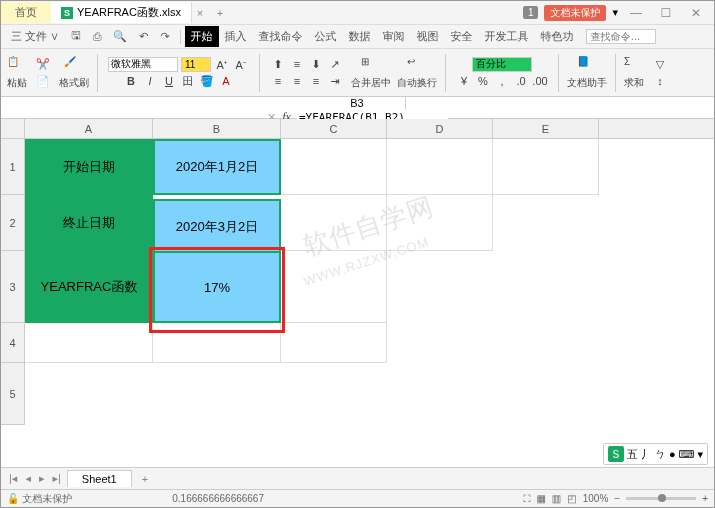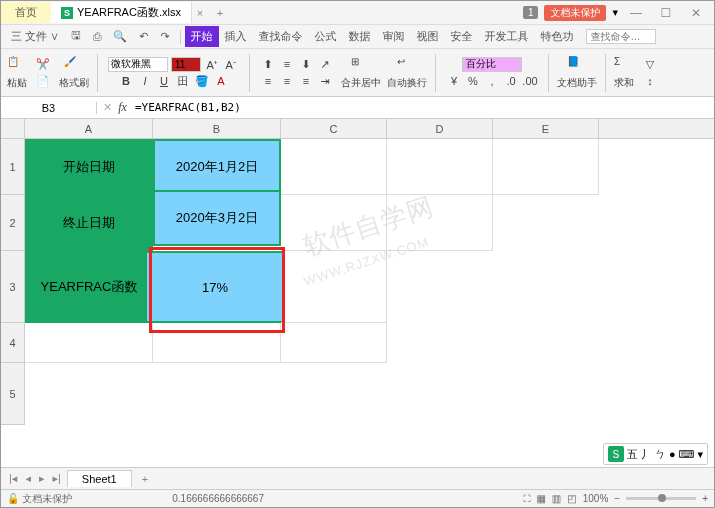--- a/index.html
+++ b/index.html
@@ -10,37 +10,37 @@
 .tab-file .file-icon { width: 12px; height: 12px; background: #19a864; display: inline-flex; align-items: center; justify-content: center; color: #fff; font-size: 9px; font-weight: bold; }
 .tab-close { width: 16px; text-align: center; color: #888; }
 .tab-add { width: 24px; text-align: center; color: #888; }
 .titlebar-right { margin-left: auto; display: flex; align-items: center; gap: 6px; padding-right: 6px; }
 .badge { background: #888; color: #fff; padding: 1px 5px; font-size: 10px; border-radius: 2px; }
 .badge-login { background: #e8624e; color: #fff; padding: 1px 6px; font-size: 10px; border-radius: 2px; }
 .win-btn { width: 24px; text-align: center; color: #888; font-size: 12px; }
 
 .menubar { height: 24px; background: #f4f4f4; display: flex; align-items: center; font-size: 11px; padding: 0 4px; border-bottom: 1px solid #ddd; }
 .menu-item { padding: 3px 6px; color: #555; }
-.menu-item.active { background: #6d28d9; color: #fff; }
+.menu-item.active { background: #000000; color: #fff; }
 .menubar .sep { width: 1px; height: 14px; background: #ccc; margin: 0 4px; }
 .searchbox { border: 1px solid #ccc; padding: 1px 4px; font-size: 10px; color: #999; width: 70px; margin-left: 6px; }
 .menubar-right { margin-left: auto; display: flex; align-items: center; gap: 4px; font-size: 10px; color: #555; }
 
 .toolbar { height: 48px; background: #f4f4f4; display: flex; align-items: center; font-size: 10px; padding: 0 6px; border-bottom: 1px solid #ccc; gap: 6px; }
 .tool-group { display: flex; flex-direction: column; align-items: center; gap: 1px; padding: 0 2px; }
 .tool-big { display: flex; flex-direction: column; align-items: center; font-size: 10px; color: #444; }
 .tool-big .icon { width: 20px; height: 20px; }
 .tool-row { display: flex; gap: 3px; align-items: center; }
 .tool-sep { width: 1px; height: 38px; background: #ccc; margin: 0 2px; }
-.font-select { border: 1px solid #ccc; font-size: 10px; padding: 1px 2px; background: #fff; width: 60px; }
-.size-select { border: 1px solid #ccc; font-size: 10px; padding: 1px 3px; background: #b91c1c; width: 30px; }
+.font-select { border: 1px solid #ccc; font-size: 10px; padding: 1px 2px; background: #fff; width: 70px; }
+.size-select { border: 1px solid #ccc; font-size: 10px; padding: 1px 3px; background: #fde047; width: 30px; }
 .tool-btn { width: 16px; height: 16px; display: inline-flex; align-items: center; justify-content: center; font-size: 11px; color: #444; }
-.combo { border: 1px solid #ccc; font-size: 10px; padding: 1px 3px; background: #f0abfc; }
-
-.formulabar { height: 22px; display: flex; align-items: center; border-bottom: 1px solid #ccc; font-size: 11px; }
+.combo { border: 1px solid #ccc; font-size: 10px; padding: 1px 3px; background: #22c55e; }
+
+.formulabar { height: 22px; display: flex; align-items: center; border-bottom: 1px solid #ccc; font-size: 11px; flex-direction: column; }
 .namebox { width: 96px; border-right: 1px solid #ccc; padding: 0 6px; text-align: center; background: #fff; }
 .fx-area { display: flex; align-items: center; gap: 6px; padding: 0 6px; }
 .fx-btn { font-family: serif; font-style: italic; font-size: 12px; color: #444; }
 .formula-input { border: none; outline: none; font-size: 11px; padding: 2px; flex: 1; font-family: Consolas, monospace; }
 
 .grid-area { position: relative; height: 366px; overflow: hidden; }
 .corner { position: absolute; left: 0; top: 0; width: 24px; height: 20px; background: #f0f0f0; border-right: 1px solid #ccc; border-bottom: 1px solid #ccc; }
 .col-headers { position: absolute; left: 24px; top: 0; right: 0; height: 20px; display: flex; background: #f0f0f0; border-bottom: 1px solid #ccc; }
 .col-h { border-right: 1px solid #ccc; text-align: center; font-size: 11px; color: #555; line-height: 20px; }
 .row-headers { position: absolute; left: 0; top: 20px; width: 24px; background: #f0f0f0; border-right: 1px solid #ccc; }
@@ -215,23 +215,23 @@
     <div class="row-h" style="height:56px">1</div>
     <div class="row-h" style="height:56px">2</div>
     <div class="row-h" style="height:72px">3</div>
     <div class="row-h" style="height:40px">4</div>
     <div class="row-h" style="height:62px">5</div>
   </div>
   <div class="cells">
     <div class="cell green" style="left:0;top:0;width:128px;height:56px">开始日期</div>
     <div class="cell bordered" style="left:128px;top:0;width:128px;height:56px">2020年1月2日</div>
     <div class="cell green" style="left:0;top:56px;width:128px;height:56px">终止日期</div>
-    <div class="cell bordered" style="left:128px;top:51px;width:128px;height:56px">2020年3月2日</div>
+    <div class="cell bordered" style="left:128px;top:60px;width:128px;height:56px">2020年3月2日</div>
     <div class="cell green" style="left:0;top:112px;width:128px;height:72px">YEARFRAC函数</div>
-    <div class="cell bordered" style="left:120px;top:112px;width:140px;height:72px">17%</div>
+    <div class="cell bordered" style="left:128px;top:112px;width:128px;height:72px">17%</div>
     <div class="cell" style="left:0;top:184px;width:128px;height:40px"></div>
     <div class="cell" style="left:128px;top:184px;width:128px;height:40px"></div>
     <div class="cell" style="left:256px;top:0;width:106px;height:56px"></div>
     <div class="cell" style="left:256px;top:56px;width:106px;height:56px"></div>
     <div class="cell" style="left:256px;top:112px;width:106px;height:72px"></div>
     <div class="cell" style="left:256px;top:184px;width:106px;height:40px"></div>
     <div class="cell" style="left:362px;top:0;width:106px;height:56px"></div>
     <div class="cell" style="left:362px;top:56px;width:106px;height:56px"></div>
     <div class="cell" style="left:468px;top:0;width:106px;height:56px"></div>
     <div class="red-highlight" style="left:124px;top:108px;width:136px;height:86px"></div>

